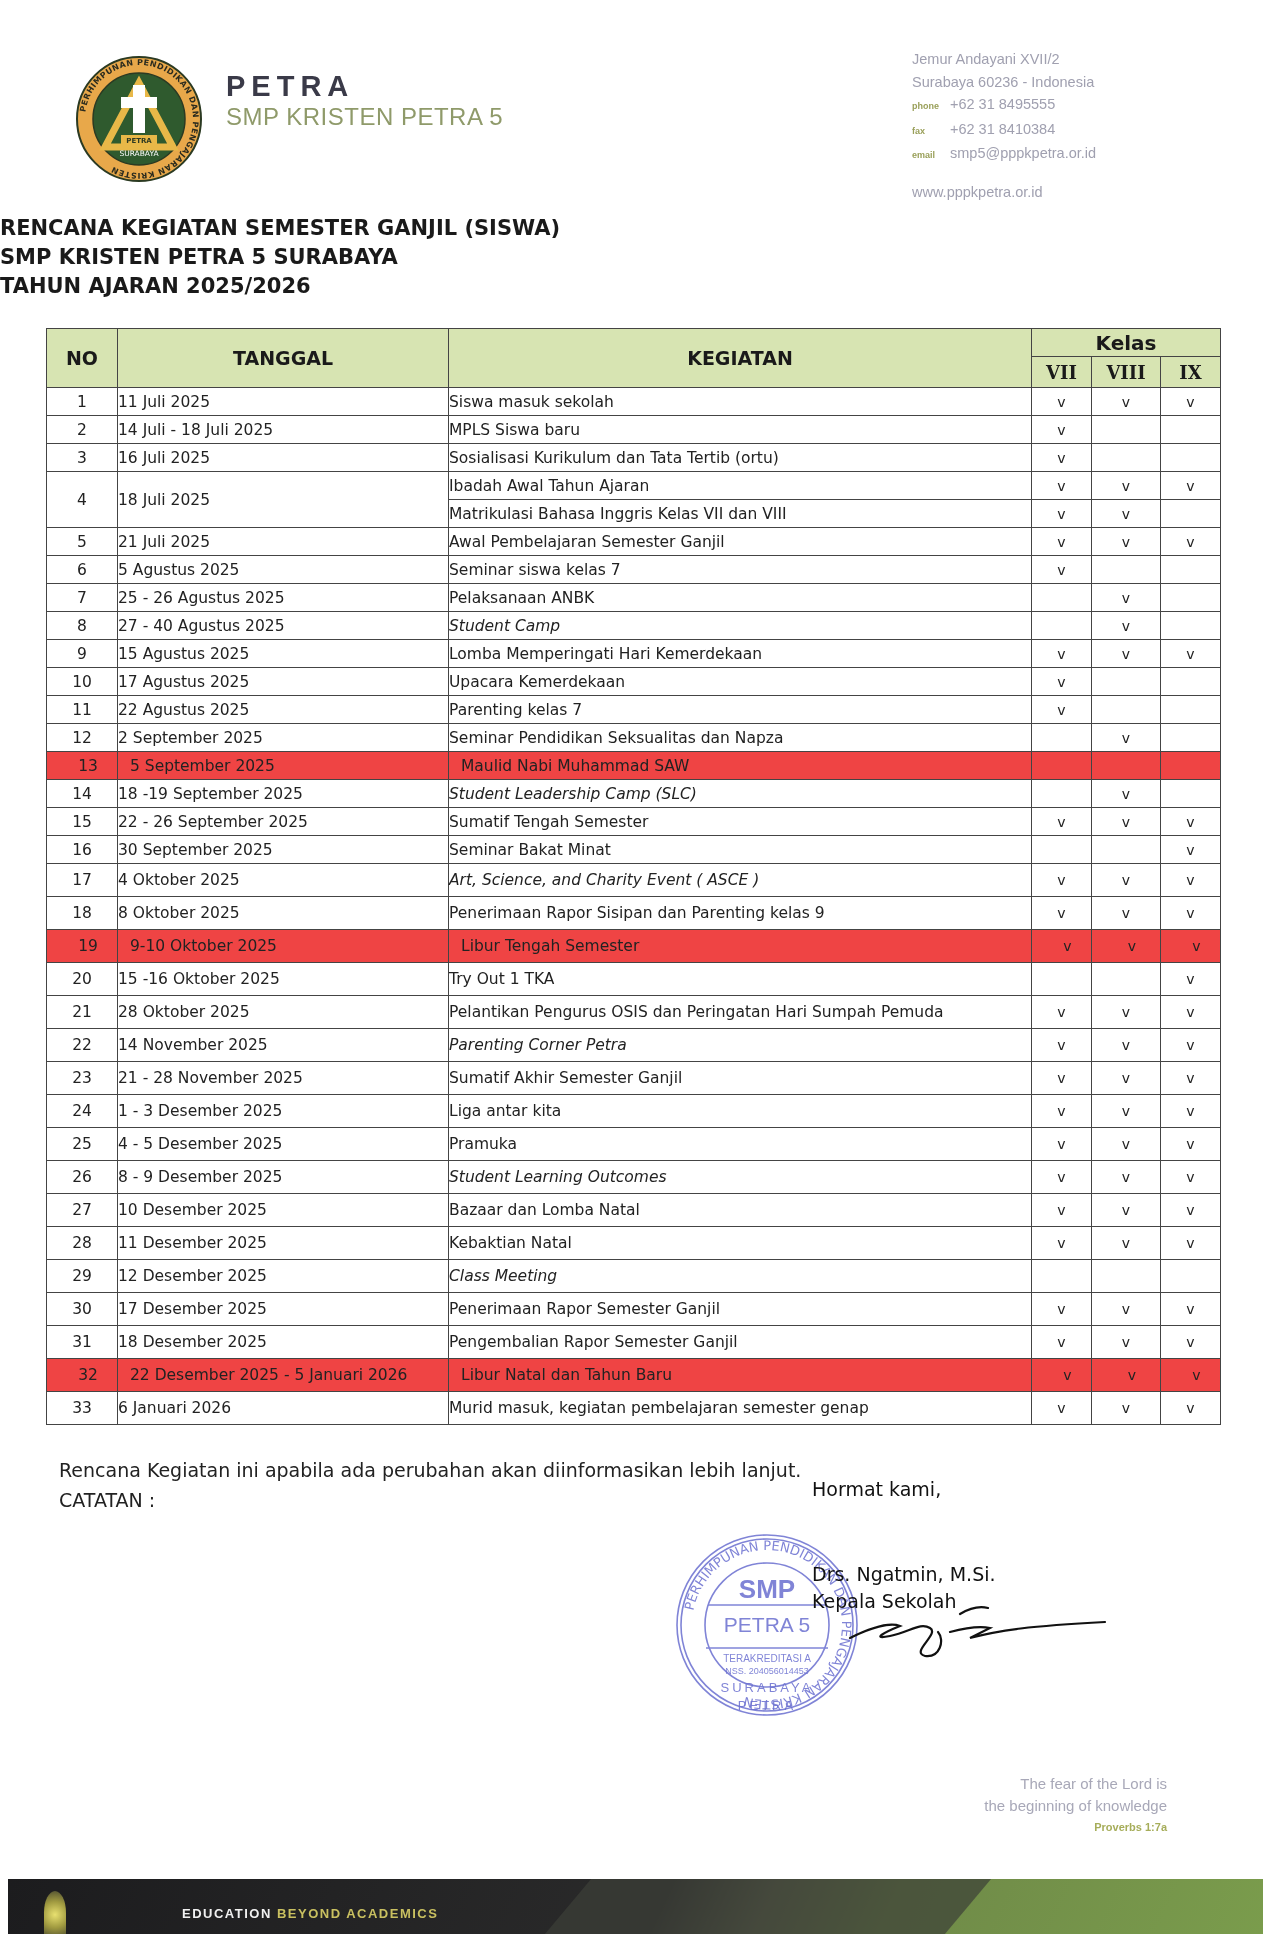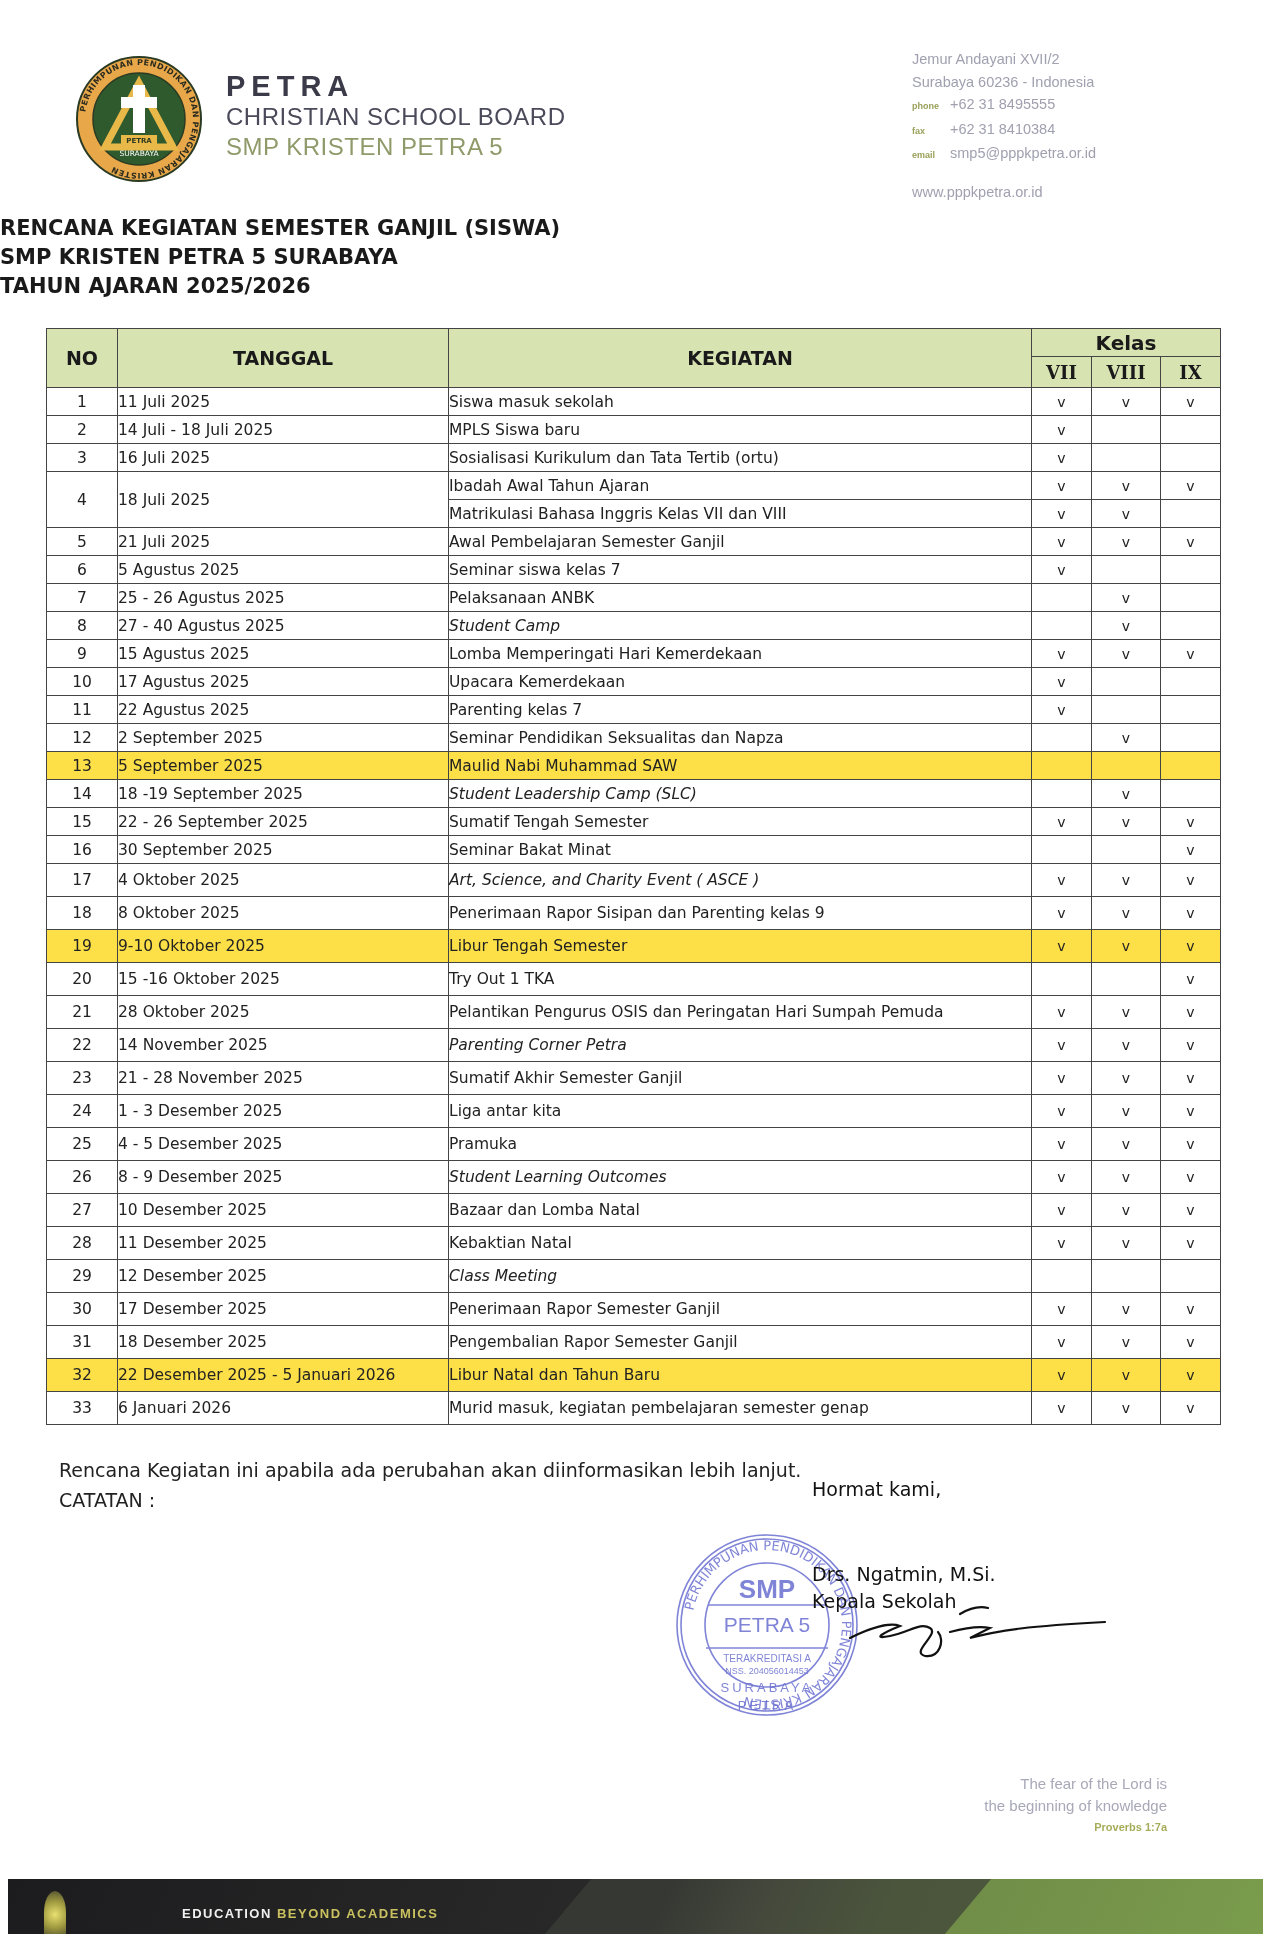--- a/index.html
+++ b/index.html
@@ -31,21 +31,21 @@
   th.tgl { width: 330px; font-size: 19px; }
   th.keg { font-size: 19px; }
   th.kelas { height: 27px; font-size: 20px; }
   th.kl { width: 59px; height: 30px; font-family: "DejaVu Serif", serif; font-size: 18px; }
   th.kl.mid { width: 68px; }
   td.n { text-align: center; }
   td.d, td.a { padding-left: 9px; white-space: nowrap; }
   td.c { text-align: center; font-size: 14px; }
   tr.s td { height: 27px; }
   tr.t td { height: 32px; }
-  tr.pink td { background: #fde047; }
+  tr.pink td { background: #ef4444; padding-left: 12px; }
   .it { font-style: italic; }
 
   .notes { position: absolute; left: 59px; top: 1455px; font-size: 19px; line-height: 30px; color: #222; }
 
   
   .stamp { position: absolute; left: 672px; top: 1530px; width: 190px; height: 190px; }
   .sign { position: absolute; left: 812px; top: 1476px; font-size: 19px; line-height: 27px; color: #111; }
   .sign .name { margin-top: 58px; }
   .sig-svg { position: absolute; left: 830px; top: 1600px; width: 280px; height: 60px; }
 
@@ -78,21 +78,20 @@
   <polygon points="64,28 30,92 98,92" fill="none" stroke="#e8b848" stroke-width="7"></polygon>
   <rect x="58" y="30" width="12" height="48" fill="#ffffff"></rect>
   <rect x="46" y="42" width="36" height="11" fill="#ffffff"></rect>
   <rect x="46" y="80" width="36" height="10" fill="#e8b848"></rect>
   <text x="64" y="88" text-anchor="middle" font-size="7" font-weight="bold" font-family="DejaVu Sans, sans-serif" fill="#2f3a22">PETRA</text>
   <text x="64" y="101" text-anchor="middle" font-size="7.5" font-family="DejaVu Sans, sans-serif" fill="#ffffff">SURABAYA</text>
 </svg>
 
 <div class="brand">
   <div class="petra">PETRA</div>
-  <div class="board">CHRISTIAN SCHOOL BOARD</div>
   <div class="school">SMP KRISTEN PETRA 5</div>
 </div>
 
 <div class="contact">
   <div class="row">Jemur Andayani XVII/2</div>
   <div class="row">Surabaya 60236 - Indonesia</div>
   <div class="row"><span class="lbl">phone</span><span>+62 31 8495555</span></div>
   <div class="row"><span class="lbl">fax</span><span>+62 31 8410384</span></div>
   <div class="row"><span class="lbl">email</span><span>smp5@pppkpetra.or.id</span></div>
   <div class="row web">www.pppkpetra.or.id</div>

